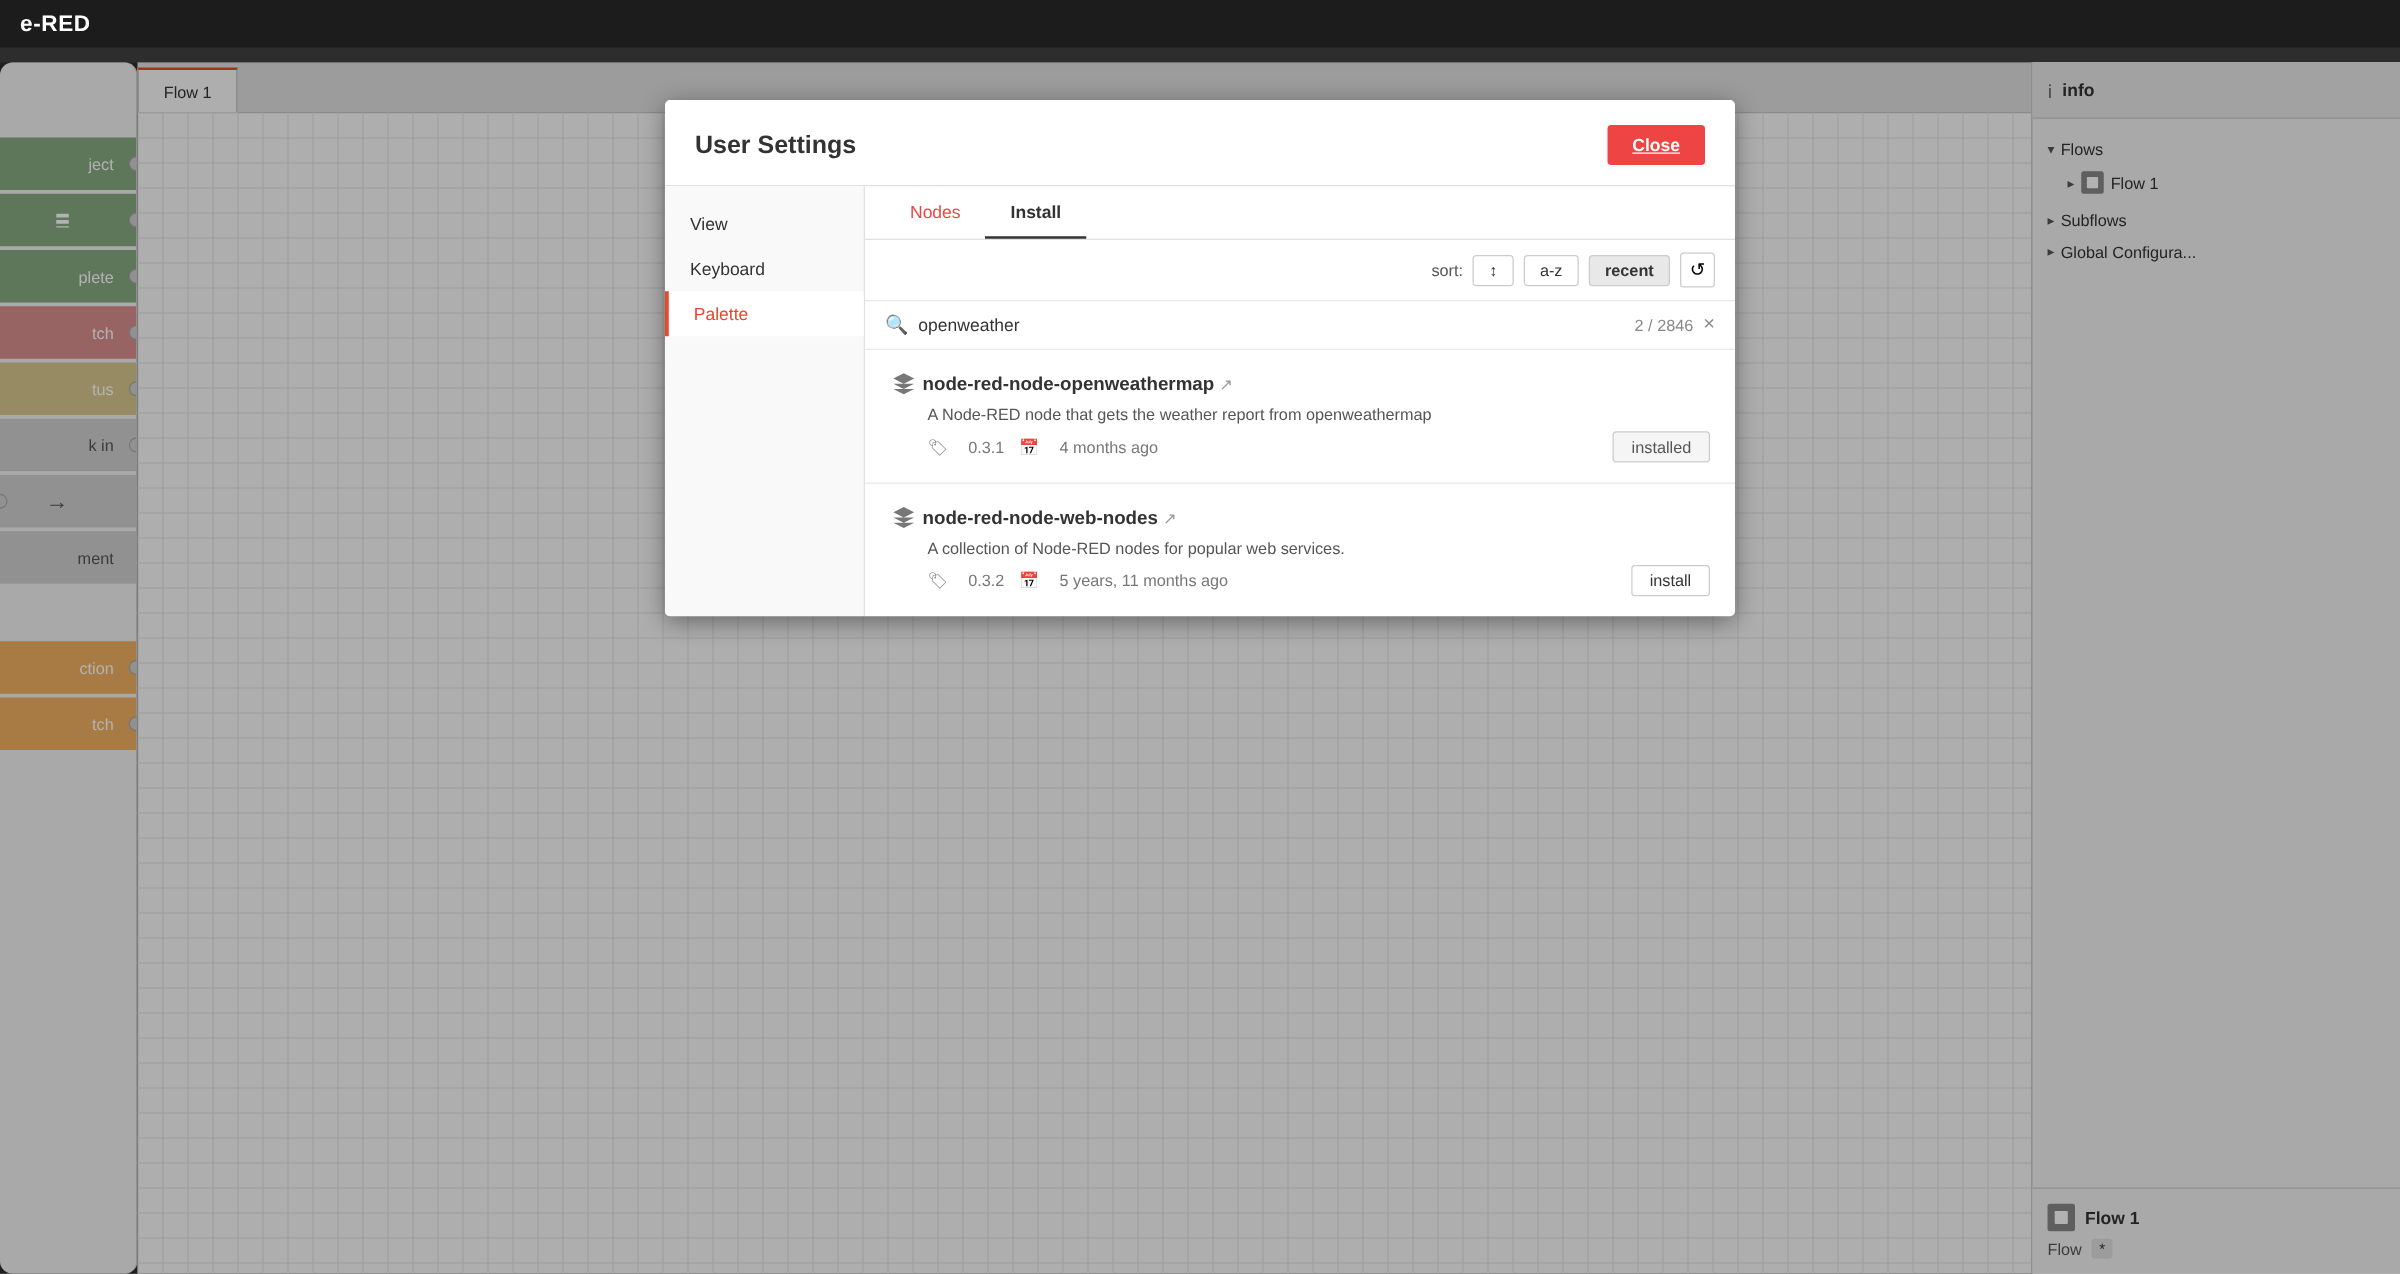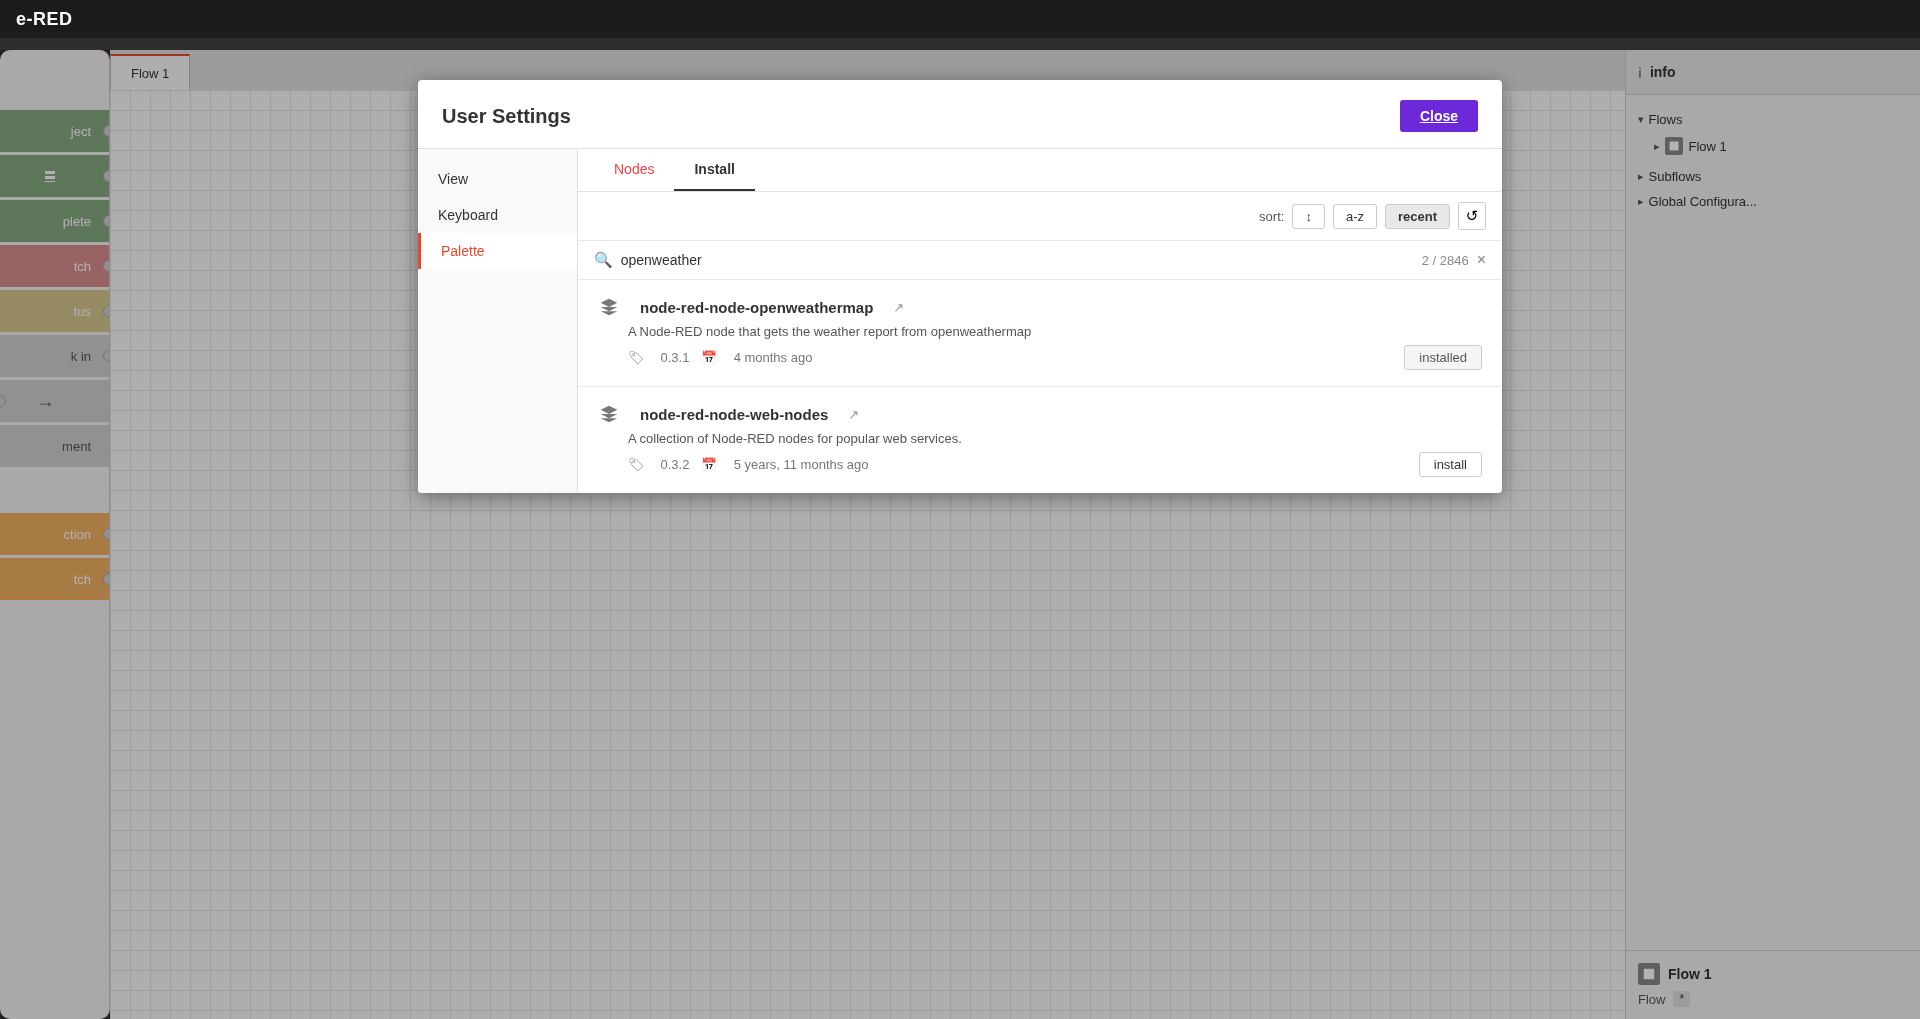--- a/index.html
+++ b/index.html
@@ -262,42 +262,42 @@
       z-index: 100;
       display: flex;
       align-items: flex-start;
       justify-content: center;
       padding-top: 30px;
     }
 
     
     .modal {
       background: #fff;
-      width: 1084px;
+      width: 856px;
       max-height: 860px;
       border-radius: 4px;
       box-shadow: 0 4px 20px rgba(0,0,0,0.4);
       display: flex;
       flex-direction: column;
       overflow: hidden;
     }
     .modal-header {
       padding: 20px 24px 16px;
       border-bottom: 1px solid #e0e0e0;
       display: flex;
       align-items: center;
       justify-content: space-between;
     }
     .modal-title {
       font-size: 20px;
       font-weight: 600;
       color: #333;
     }
     .modal-close-btn {
-      background: #6d28d9;
+      background: #ef4444;
       color: #fff;
       border: none;
       padding: 8px 20px;
       font-size: 14px;
       font-weight: 600;
       border-radius: 3px;
       cursor: pointer;
       text-decoration: underline;
     }
 
@@ -437,21 +437,21 @@
       display: flex;
       flex-direction: column;
       gap: 6px;
     }
     .package-item:last-child {
       border-bottom: none;
     }
     .package-header {
       display: flex;
       align-items: center;
-      gap: 20px;
+      gap: 4px;
     }
     .package-icon {
       width: 22px;
       height: 22px;
       display: flex;
       align-items: center;
       justify-content: center;
       color: #777;
     }
     .package-name {

